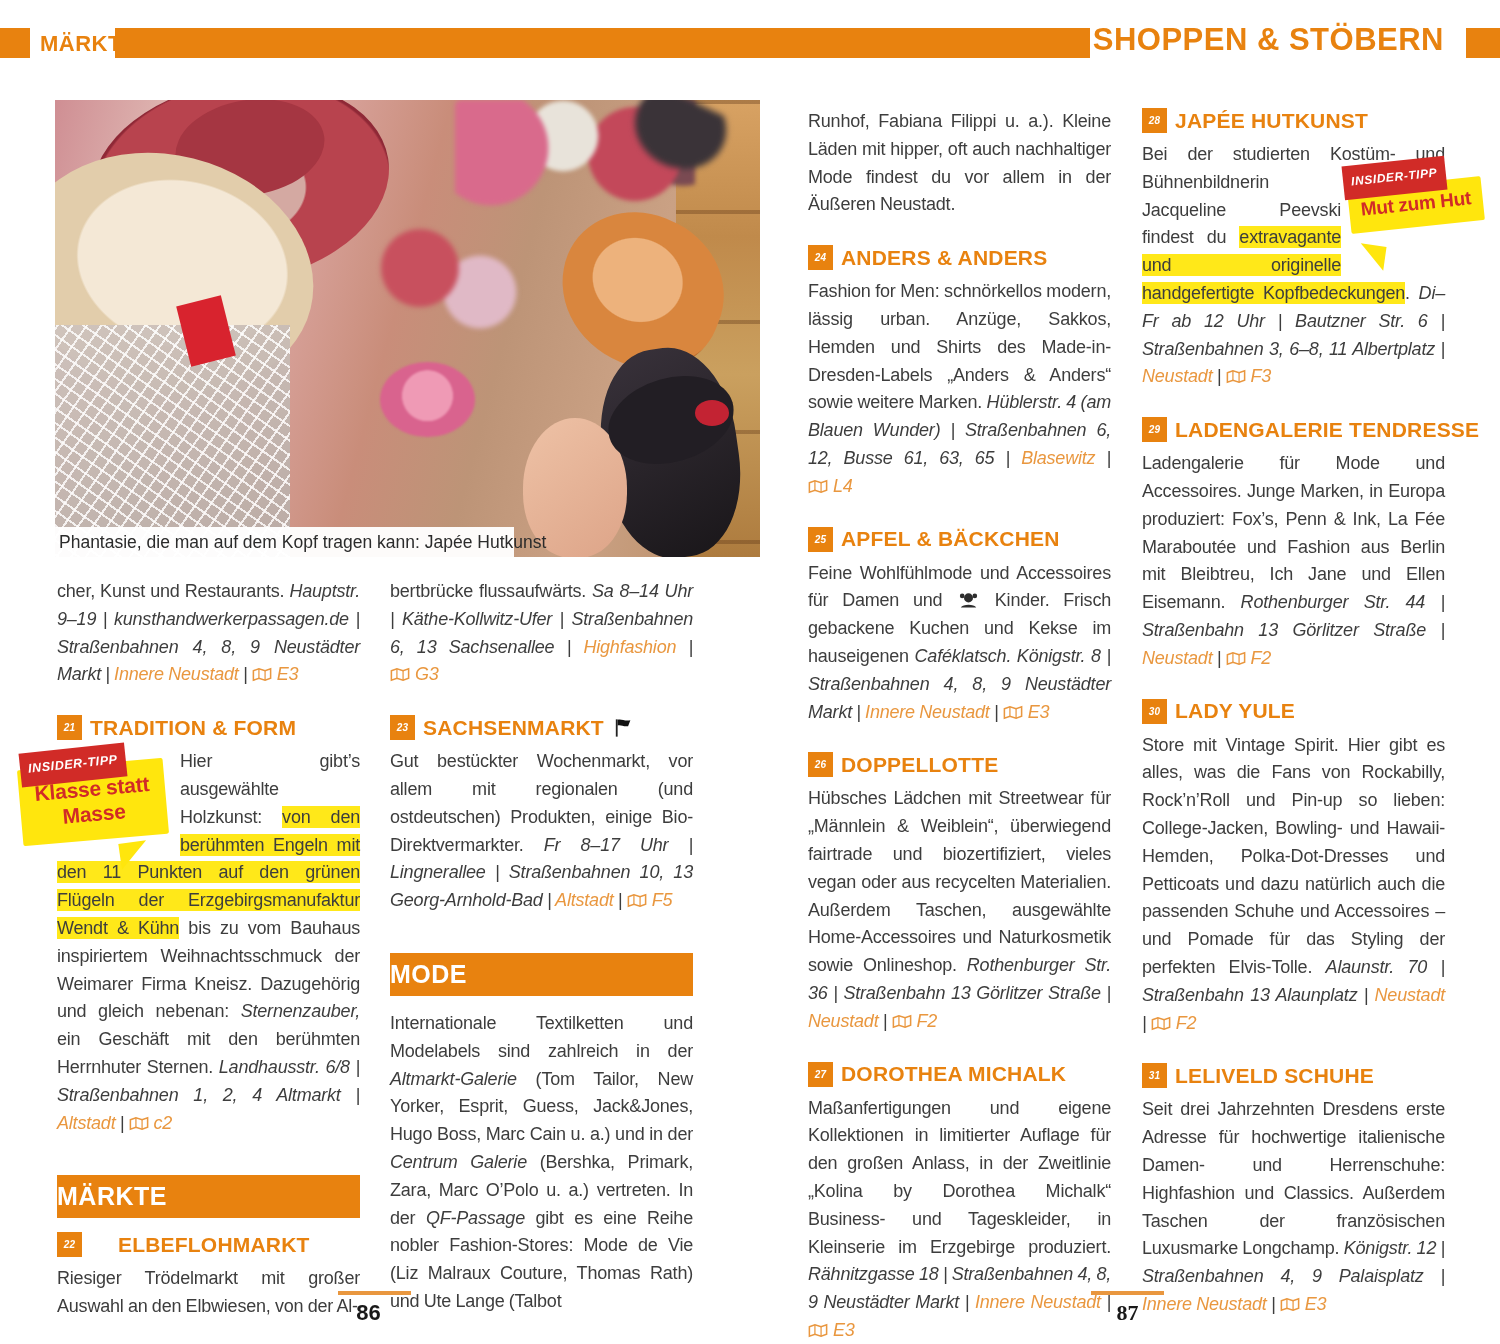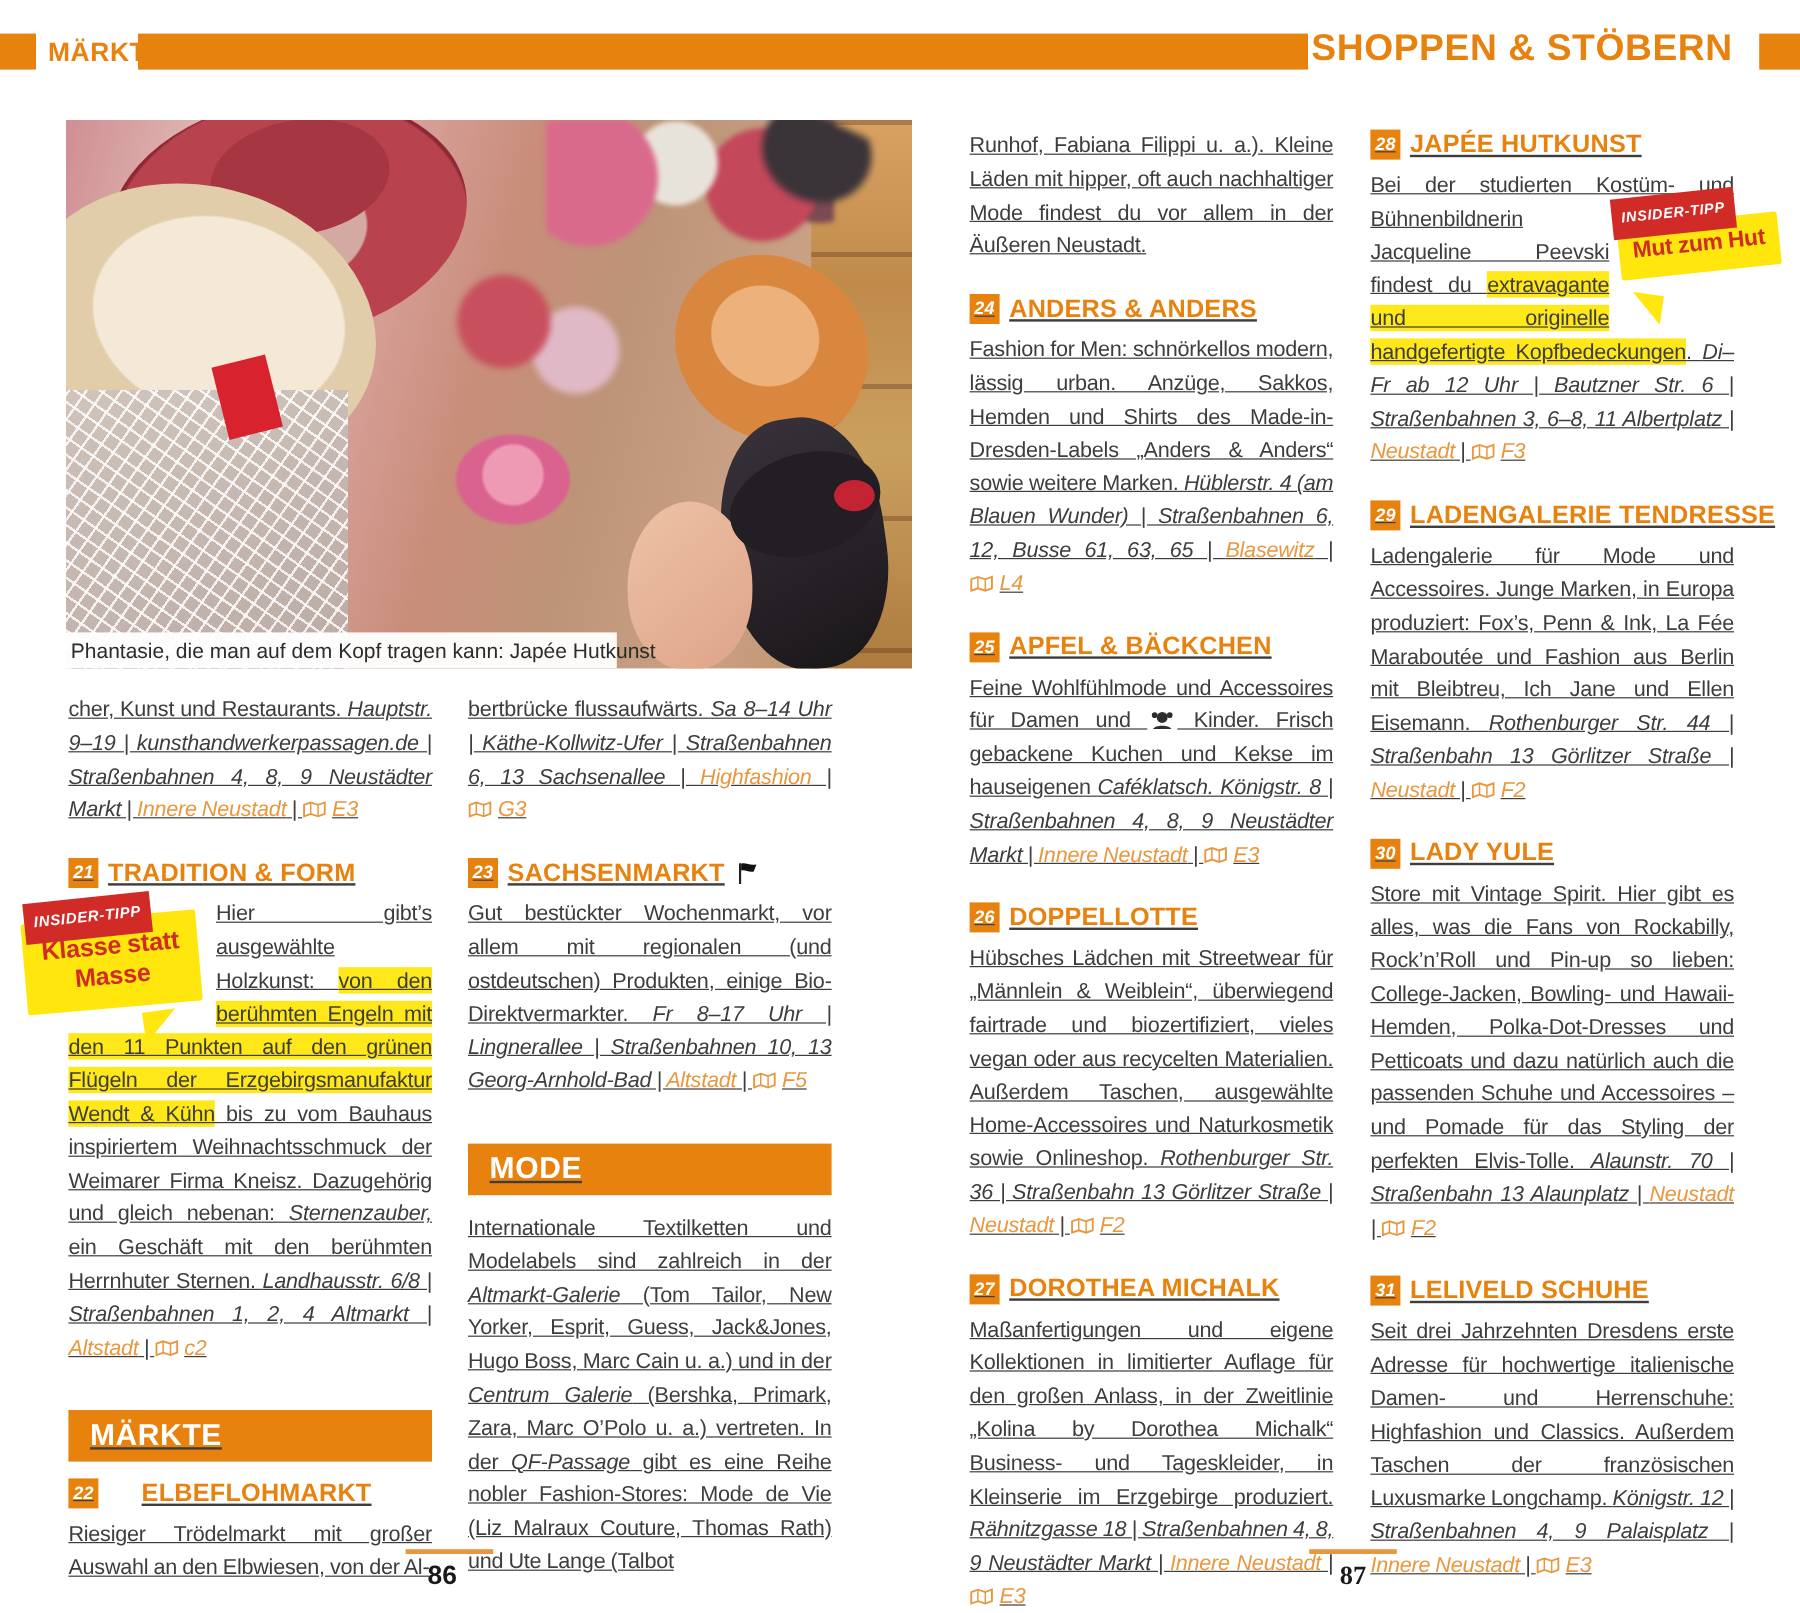--- a/index.html
+++ b/index.html
@@ -49,43 +49,43 @@
   .sh-hair{left:548px;top:248px;width:135px;height:210px;border-radius:45%;transform:rotate(-8deg);
      background:linear-gradient(160deg,#39323b,#191619);}
   .sh-face{left:468px;top:318px;width:104px;height:140px;border-radius:50% 50% 46% 46%;
      background:linear-gradient(140deg,#eec2a6,#dda488);}
   .sh-fascinator{left:552px;top:278px;width:128px;height:84px;border-radius:50%;background:#221e24;transform:rotate(-16deg);}
   .sh-fascinator-red{left:640px;top:300px;width:34px;height:26px;border-radius:50%;background:#c32333;}
   .photo figcaption, .caption{position:absolute;left:0;bottom:0;width:445px;height:30px;line-height:30px;
      background:rgba(255,255,255,.96);color:#2b2b2b;font-size:17.5px;padding:0 10px 0 4px;white-space:nowrap;}
 
   
-  .col{position:absolute;width:303px;text-decoration:underline;}
+  .col{position:absolute;width:303px;}
   .col1{left:57px;top:578px;}
   .col2{left:390px;top:578px;}
   .col3{left:808px;top:108px;}
   .col4{left:1142px;top:108px;}
   .col > :first-child{margin-top:0;}
 
   .body{font-size:18px;line-height:27.8px;letter-spacing:-0.2px;word-spacing:-0.5px;
         text-align:justify;margin:0 0 0 0;}
   .s-i{font-style:italic;}
   .s-o{font-style:italic;color:#e9973f;}
   .s-map{font-style:italic;color:#e9973f;white-space:nowrap;}
   .s-map svg{vertical-align:-2px;margin-right:5px;}
   .s-hl{background:#ffe819;padding:1px 0;box-decoration-break:clone;-webkit-box-decoration-break:clone;}
   .ico-kids svg{vertical-align:-2px;margin:0 2px;}
 
   .entry-h{display:flex;align-items:center;gap:8px;color:#e8820f;font-weight:bold;font-size:21px;
            letter-spacing:.2px;margin:26px 0 8px;white-space:nowrap;}
-  .enum{flex:none;width:25px;height:25px;background:#e8820f;color:#fff;font-size:15px;font-style:italic;
+  .enum{flex:none;width:25px;height:25px;background:#e8820f;color:#fff;font-size:10px;font-style:italic;
         display:inline-flex;align-items:center;justify-content:center;}
   .ico-flag{display:inline-flex;margin-left:2px;}
 
-  .banner{background:#e8820f;height:43px;display:flex;align-items:center;padding-left:18px;
+  .banner{background:#e8820f;height:43px;display:flex;align-items:center;
           margin:38px 0 14px;}
   .banner-label{color:#fff;font-weight:bold;font-size:25px;letter-spacing:.5px;}
   .banner + .entry-h{margin-top:12px;gap:36px;}
 
   
   .tip{position:relative;display:block;}
   .tip-left{float:left;width:150px;height:104px;margin:0 10px 2px -37px;}
   .tip-right{float:right;width:118px;height:86px;margin:0 -22px 2px 8px;}
   .tip-ribbon{position:absolute;z-index:2;background:#d12b27;color:#fff;font-weight:bold;font-style:italic;
               font-size:12.5px;letter-spacing:.6px;padding:3px 8px;transform:rotate(-6deg);white-space:nowrap;}

